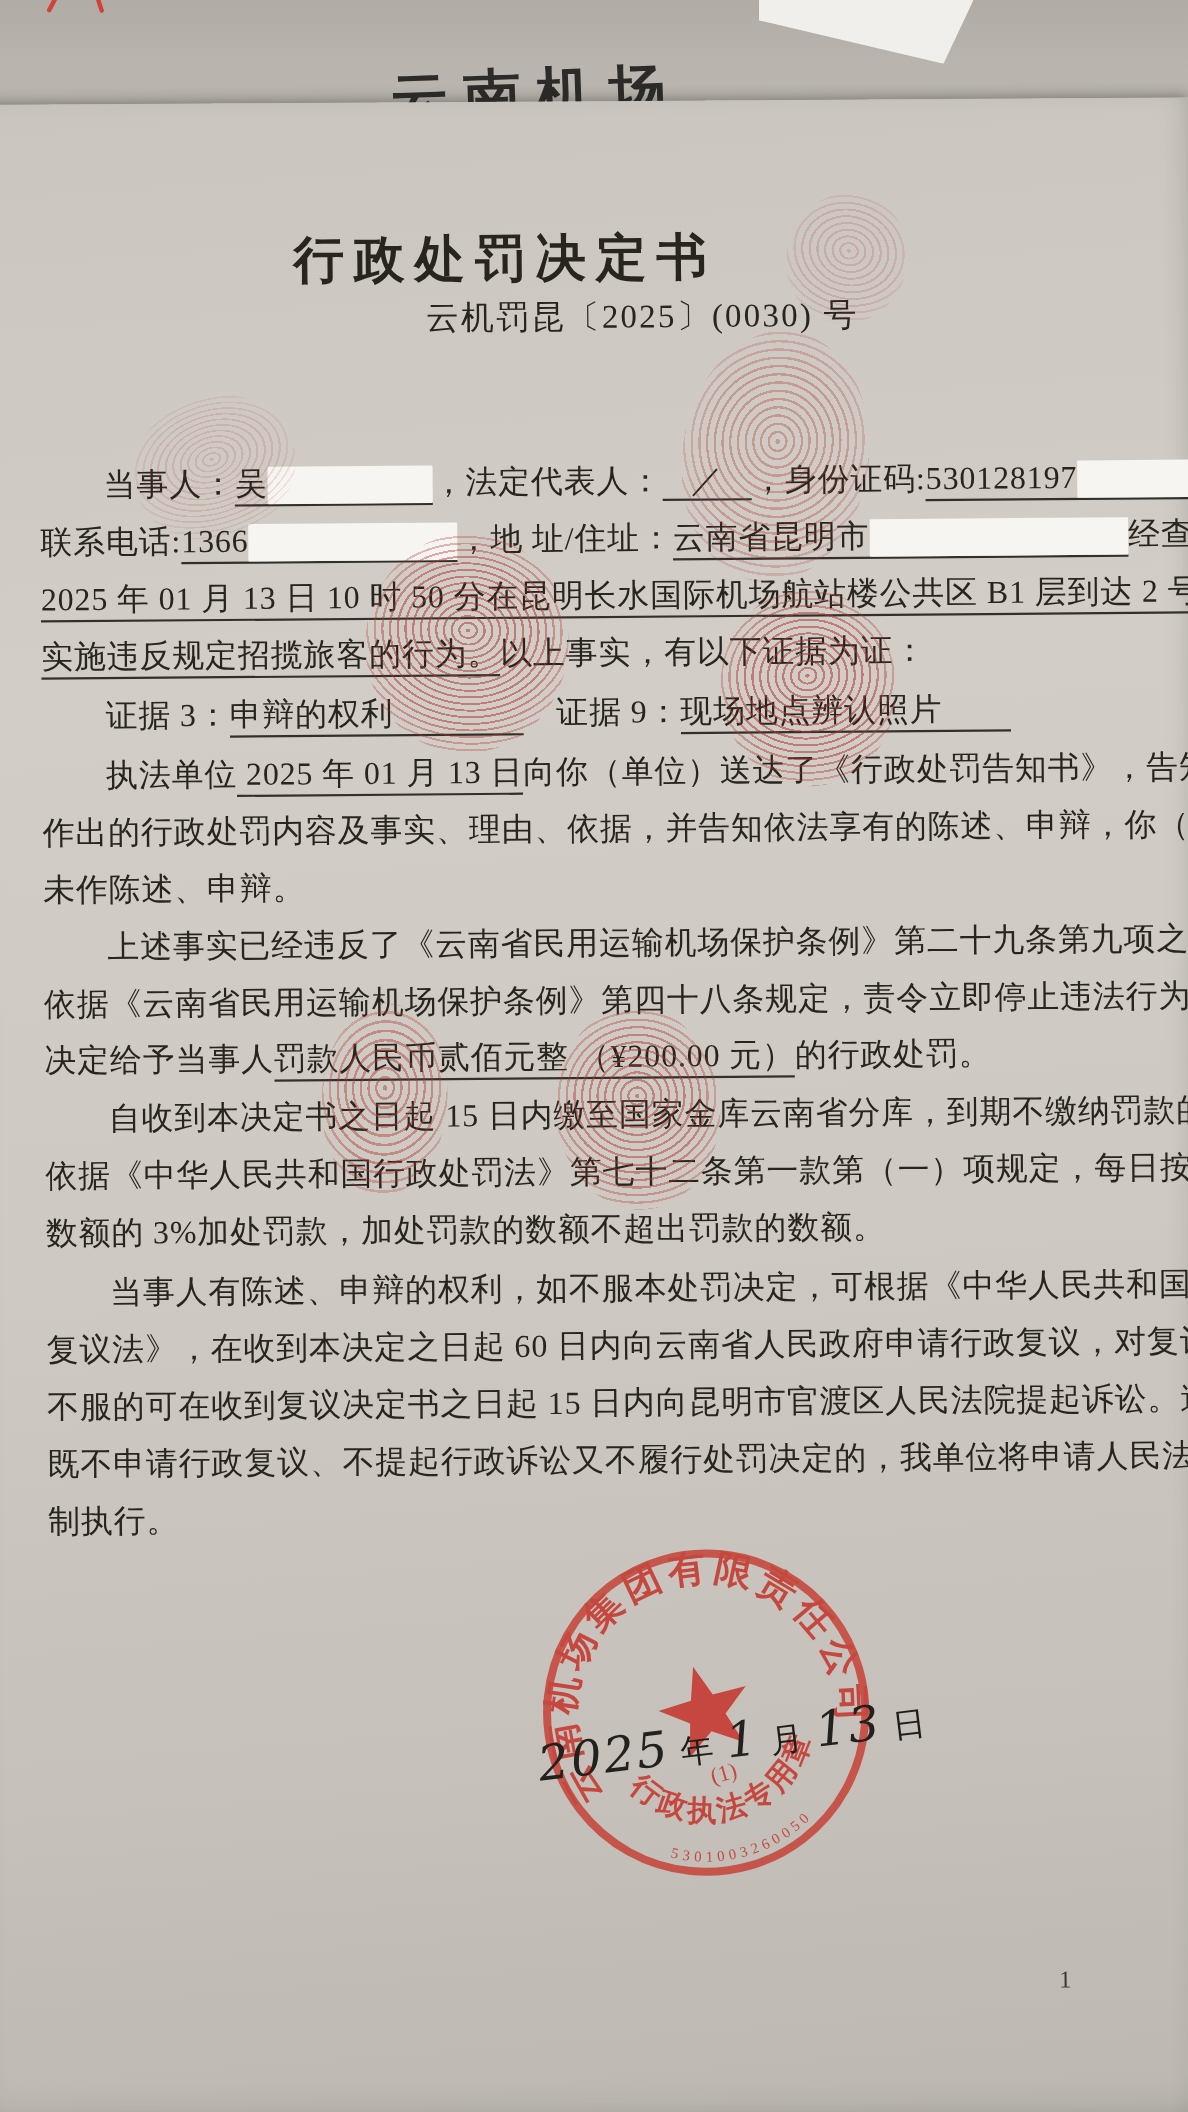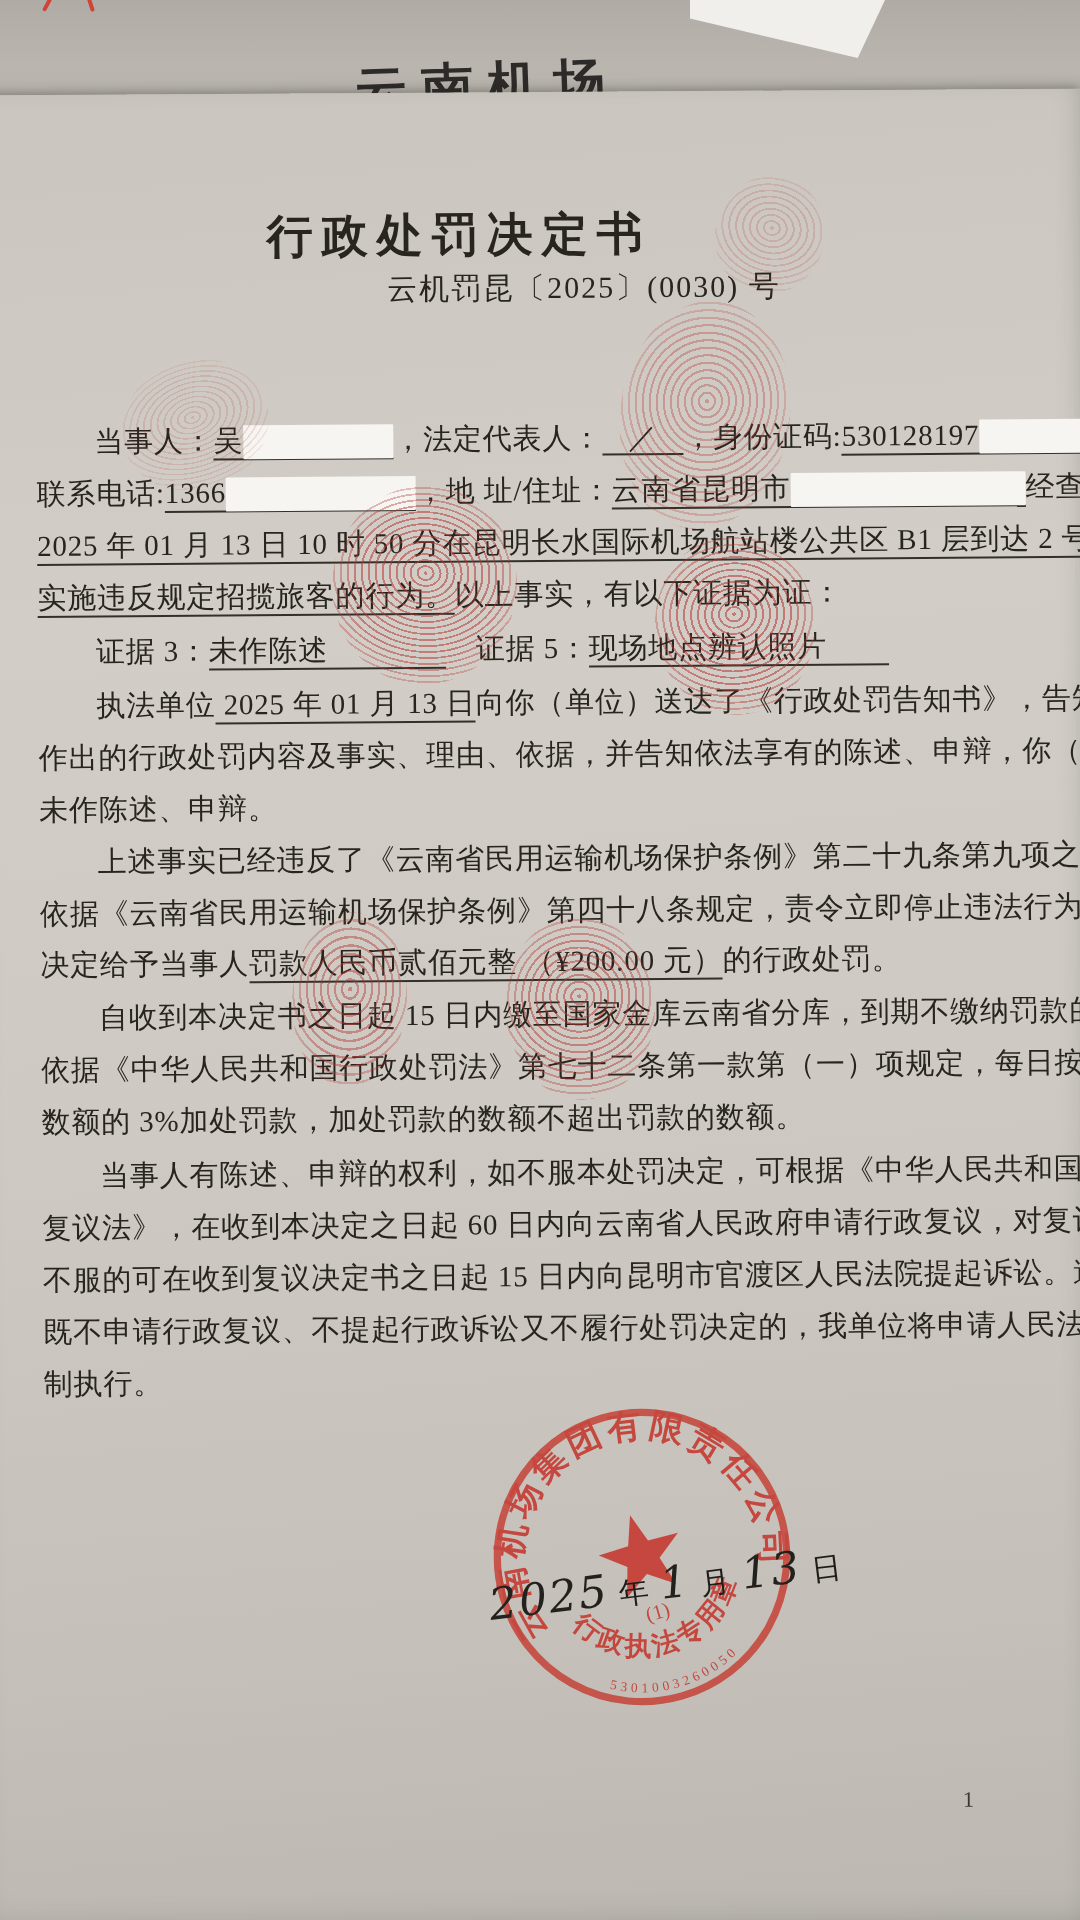--- a/index.html
+++ b/index.html
@@ -82,21 +82,21 @@
 
     <div class="line" style="top:522px;">
       <span class="u">2025 年 01 月 13 日 10 时 50 分在昆明长水国际机场航站楼公共区 B1 层到达 2 号门内</span>
     </div>
 
     <div class="line" style="top:574px;">
       <span class="u">实施违反规定招揽旅客的行为。</span><span>以上事实，有以下证据为证：</span>
     </div>
 
     <div class="line ind" style="top:628px;">
-      <span>证据 3：</span><span class="u" style="margin-right:30px;"><span>未作陈述</span><span class="pad" style="width:118px;"></span></span><span>证据 5：</span><span class="u"><span>现场地点辨认照片</span><span class="pad" style="width:62px;"></span></span>
+      <span>证据 3：</span><span class="u" style="margin-right:30px;"><span>申辩的权利</span><span class="pad" style="width:118px;"></span></span><span>证据 9：</span><span class="u"><span>现场地点辨认照片</span><span class="pad" style="width:62px;"></span></span>
     </div>
 
     <div class="line ind" style="top:682px;">
       <span>执法单位</span><span class="u"> 2025 年 01 月 13 日</span><span>向你（单位）送达了《行政处罚告知书》，告知了拟</span>
     </div>
     <div class="line" style="top:734px;">作出的行政处罚内容及事实、理由、依据，并告知依法享有的陈述、申辩，你（单位）</div>
     <div class="line" style="top:786px;">未作陈述、申辩。</div>
 
     <div class="line ind" style="top:838px;">上述事实已经违反了《云南省民用运输机场保护条例》第二十九条第九项之规定，</div>
     <div class="line" style="top:890px;">依据《云南省民用运输机场保护条例》第四十八条规定，责令立即停止违法行为，并</div>

